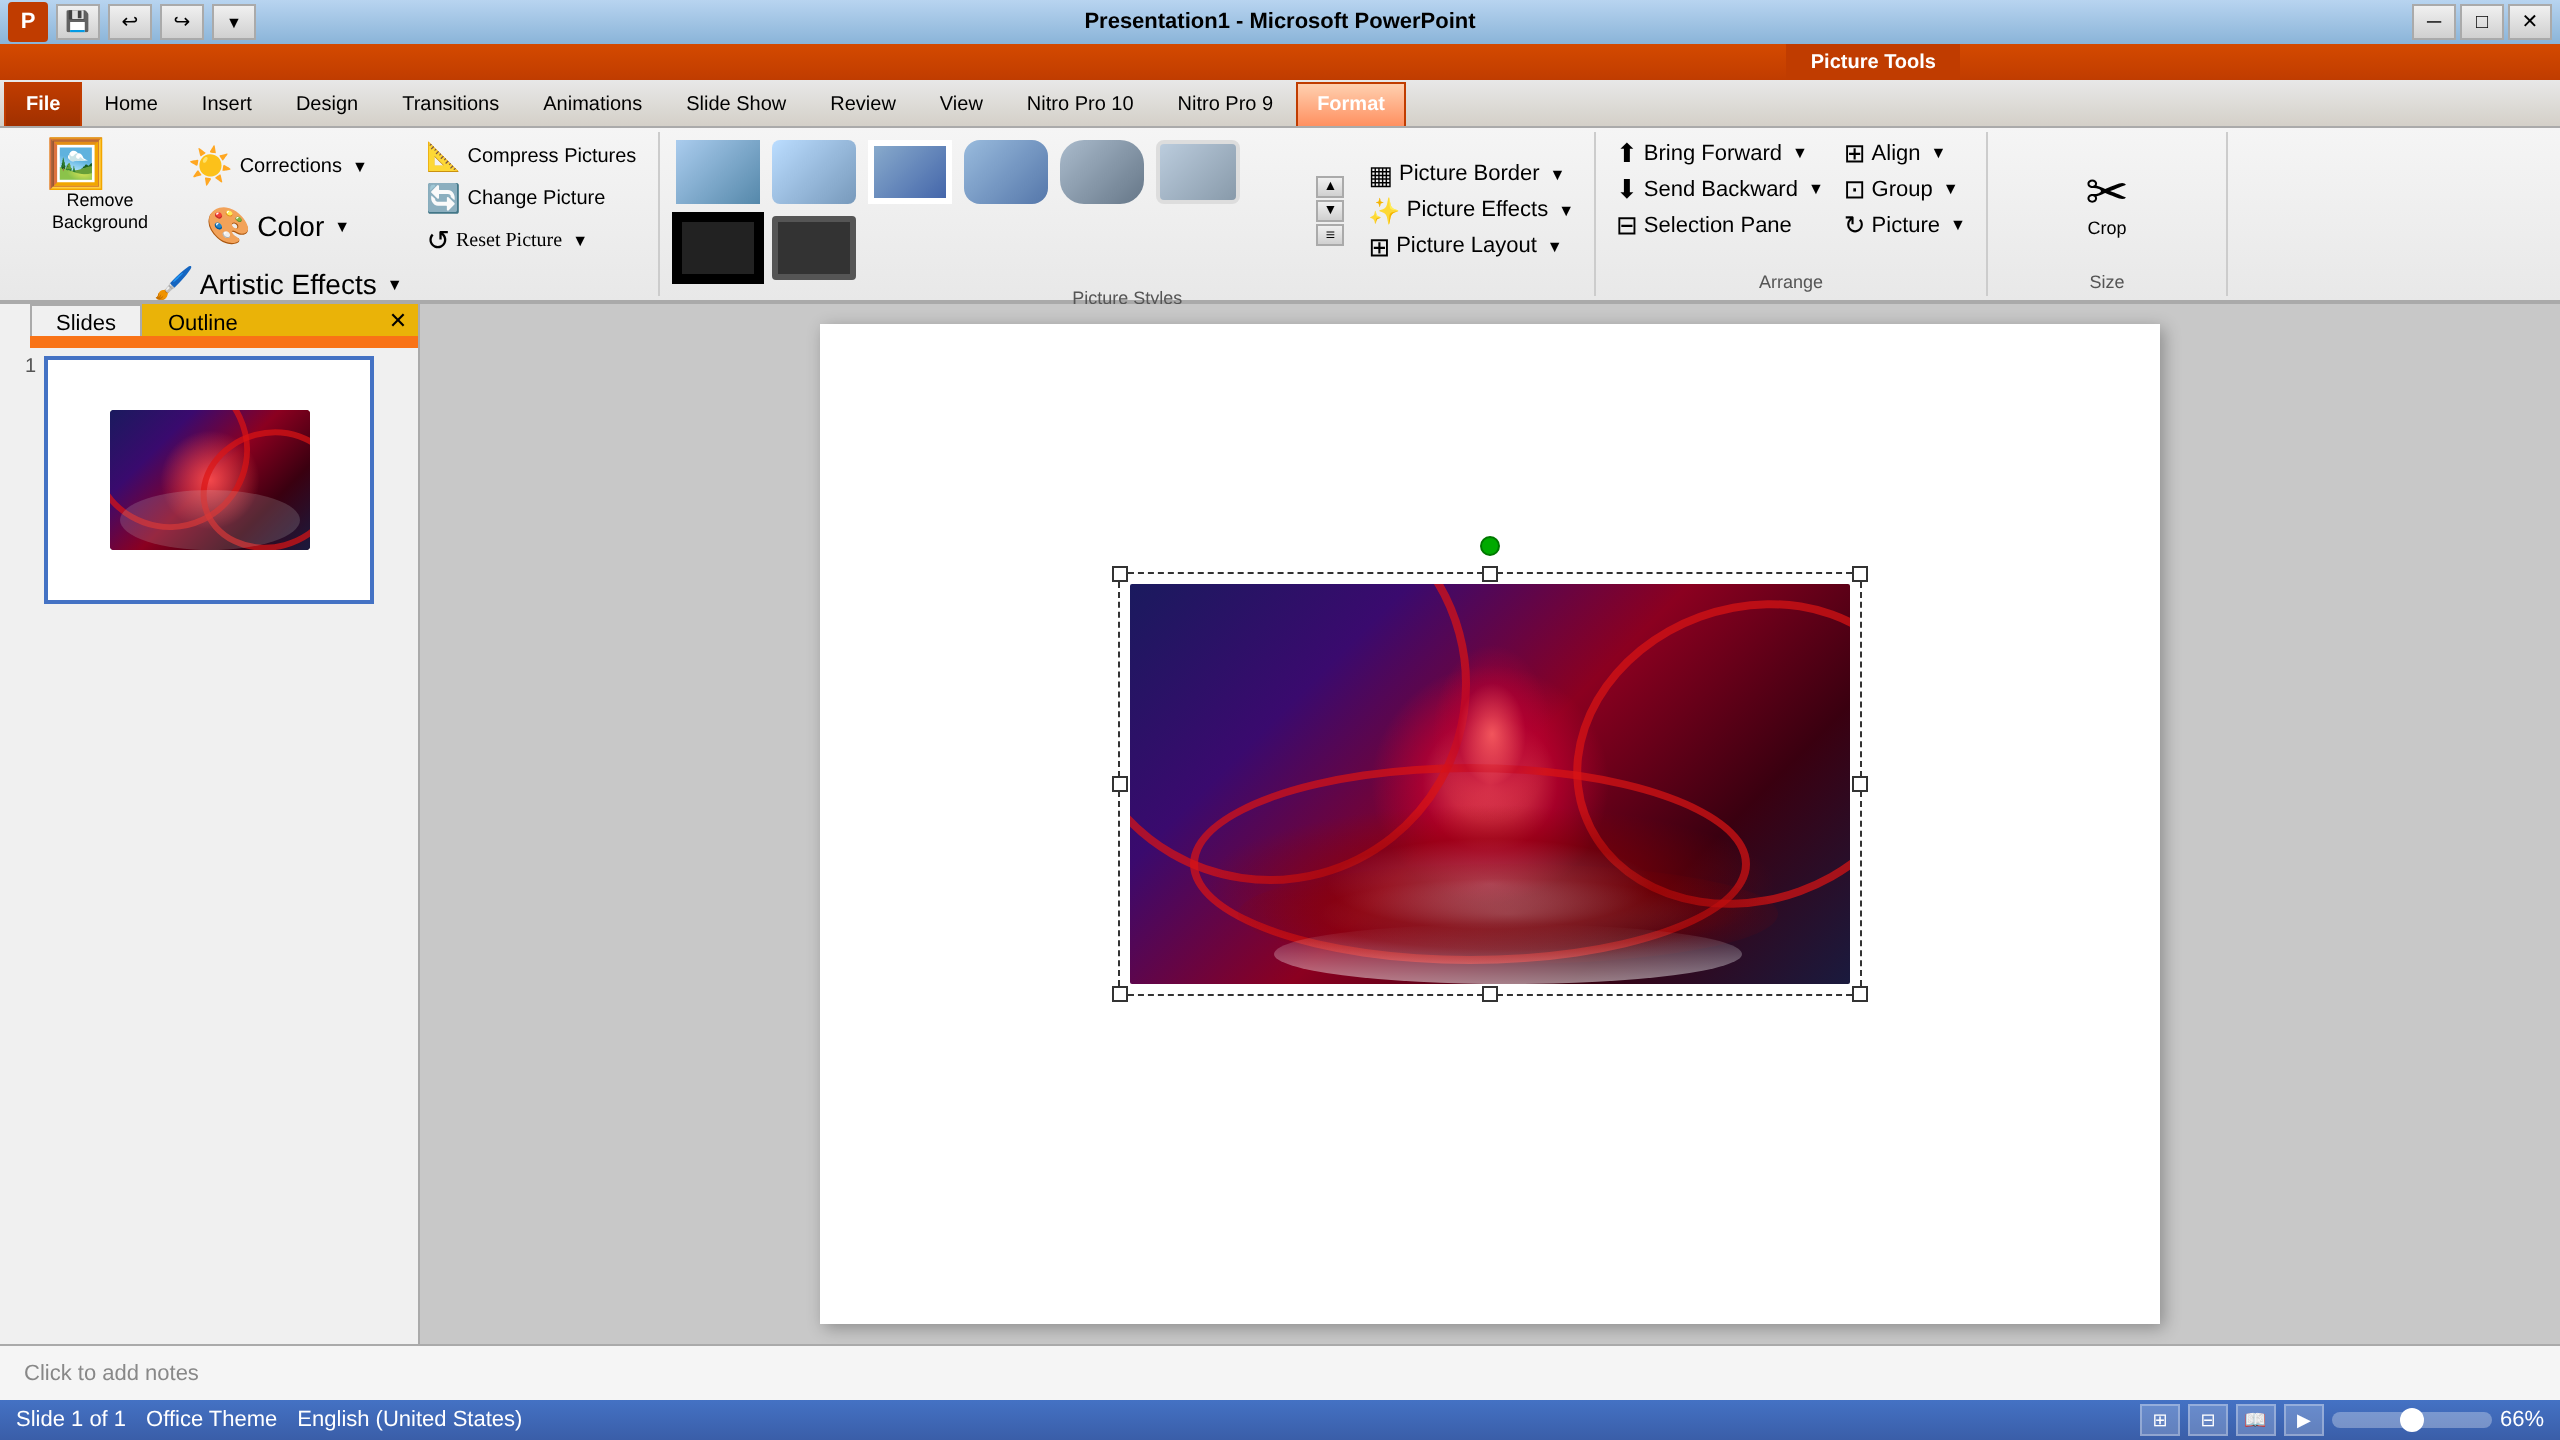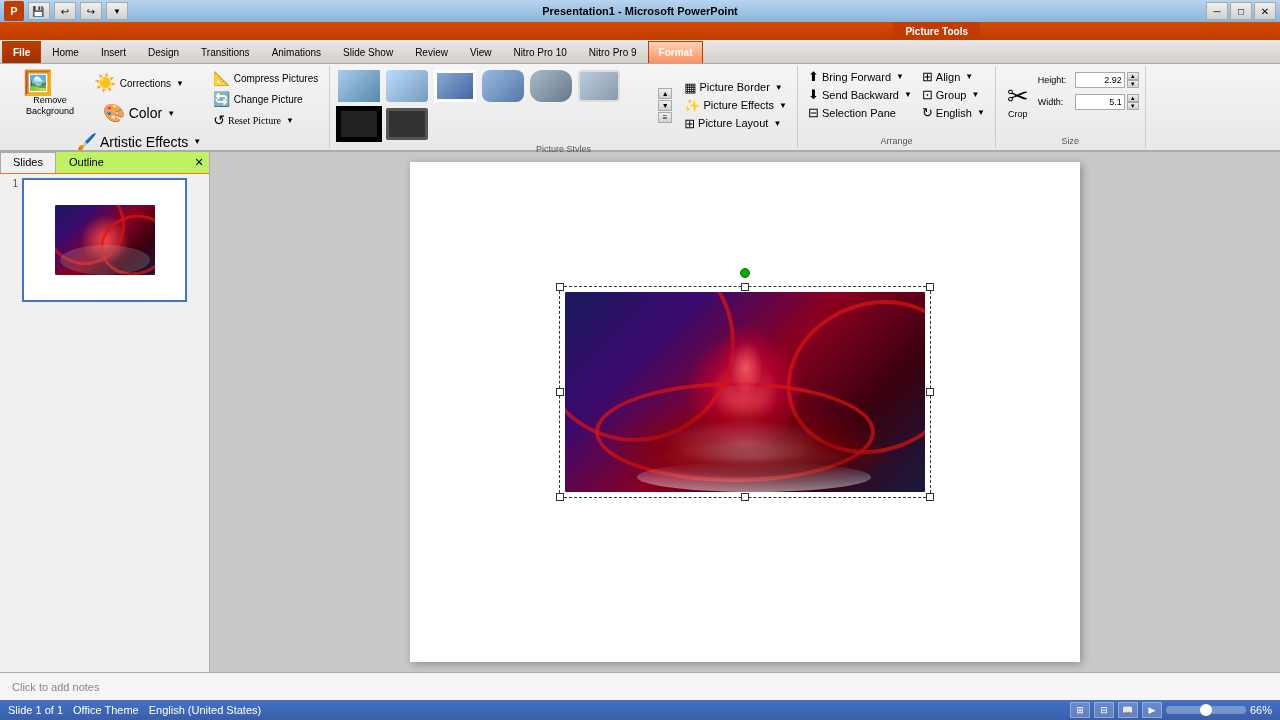--- a/index.html
+++ b/index.html
@@ -180,23 +180,24 @@
     #left-panel {
       width: 210px;
       background: #f0f0f0;
       display: flex;
       flex-direction: column;
       border-right: 1px solid #aaa;
       flex-shrink: 0;
     }
     #slides-outline-tabs {
       display: flex;
-      background: #bef264;
-      border-bottom: 1px solid #f97316;
+      background: #eab308;
+      border-bottom: 6px solid #f97316;
       height: 22px;
+      margin-left: 15px;
     }
     .panel-tab {
       padding: 3px 12px;
       cursor: pointer;
       font-size: 11px;
       border: 1px solid transparent;
       border-bottom: none;
     }
     .panel-tab.active {
       background: #f0f0f0;
@@ -565,54 +566,36 @@
           <span>Align</span>
           <div class="dropdown-arrow">▼</div>
         </div>
         <div class="format-item">
           <div class="format-icon">⊡</div>
           <span>Group</span>
           <div class="dropdown-arrow">▼</div>
         </div>
         <div class="format-item">
           <div class="format-icon">↻</div>
-          <span>English</span>
+          <span>Picture</span>
           <div class="dropdown-arrow">▼</div>
         </div>
       </div>
     </div>
     <div class="ribbon-group-label">Arrange</div>
   </div>
 
   <div class="ribbon-group" style="min-width:120px;">
     <div class="ribbon-group-content" style="flex-direction:row;align-items:flex-start;gap:4px;">
 
       <div class="ribbon-btn" style="height:100%;">
         <div style="font-size:26px;line-height:1;">✂</div>
         <div style="font-size:9px;">Crop</div>
       </div>
 
-      <div style="display:flex;flex-direction:column;gap:4px;justify-content:center;padding-top:4px;">
-        <div class="size-field">
-          <span class="size-label">Height:</span>
-          <input class="size-input" type="text" value="2.92" style="">
-          <div class="size-spinner">
-            <div class="spin-btn">▲</div>
-            <div class="spin-btn">▼</div>
-          </div>
-        </div>
-        <div class="size-field">
-          <span class="size-label">Width:</span>
-          <input class="size-input" type="text" value="5.1" style="">
-          <div class="size-spinner">
-            <div class="spin-btn">▲</div>
-            <div class="spin-btn">▼</div>
-          </div>
-        </div>
-      </div>
     </div>
     <div class="ribbon-group-label">Size</div>
   </div>
 
 </div>
 
 <div id="main">
 
   <div id="left-panel">
     <div id="slides-outline-tabs">

